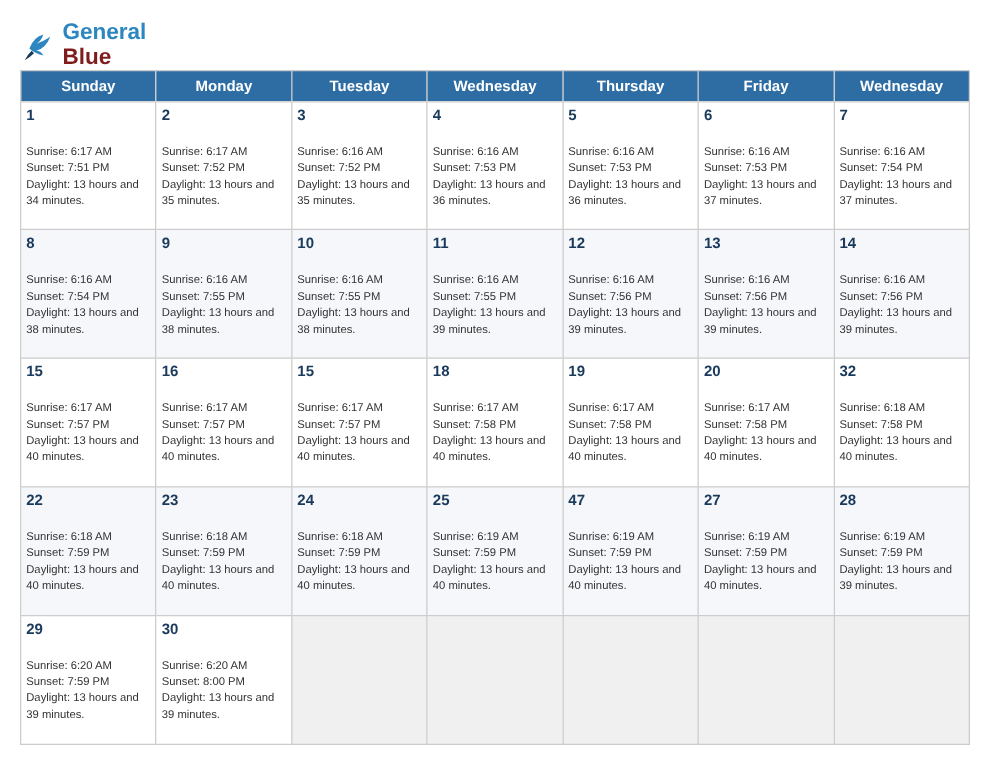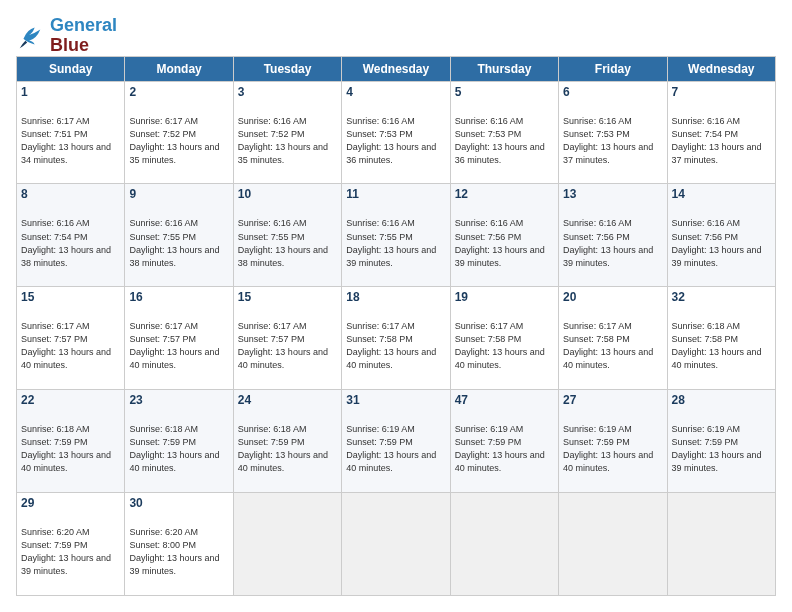--- a/index.html
+++ b/index.html
@@ -227,21 +227,21 @@
           </td>
           <td>
             <span class="day-num">23</span>
             <div class="day-info">Sunrise: 6:18 AM<br>Sunset: 7:59 PM<br>Daylight: 13 hours and 40 minutes.</div>
           </td>
           <td>
             <span class="day-num">24</span>
             <div class="day-info">Sunrise: 6:18 AM<br>Sunset: 7:59 PM<br>Daylight: 13 hours and 40 minutes.</div>
           </td>
           <td>
-            <span class="day-num">31</span>
+            <span class="day-num">25</span>
             <div class="day-info">Sunrise: 6:19 AM<br>Sunset: 7:59 PM<br>Daylight: 13 hours and 40 minutes.</div>
           </td>
           <td>
             <span class="day-num">47</span>
             <div class="day-info">Sunrise: 6:19 AM<br>Sunset: 7:59 PM<br>Daylight: 13 hours and 40 minutes.</div>
           </td>
           <td>
             <span class="day-num">27</span>
             <div class="day-info">Sunrise: 6:19 AM<br>Sunset: 7:59 PM<br>Daylight: 13 hours and 40 minutes.</div>
           </td>

